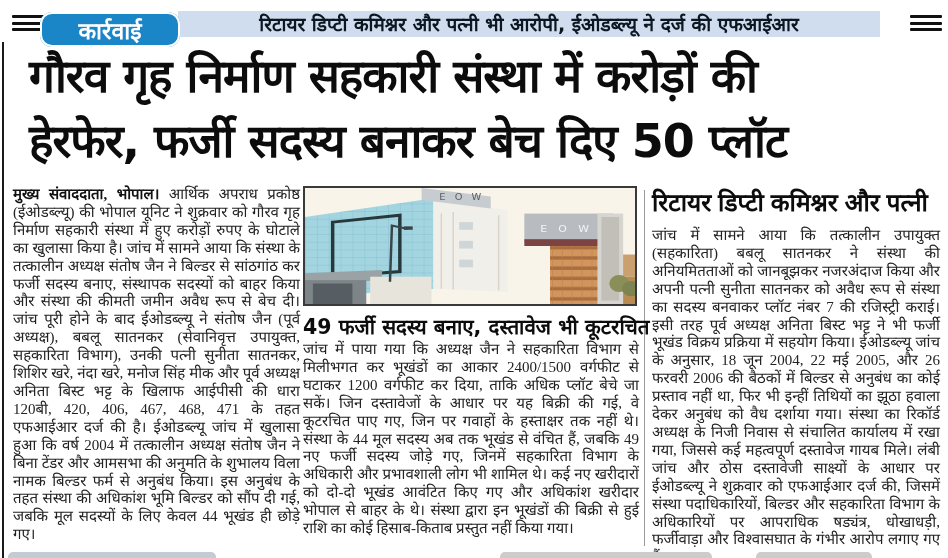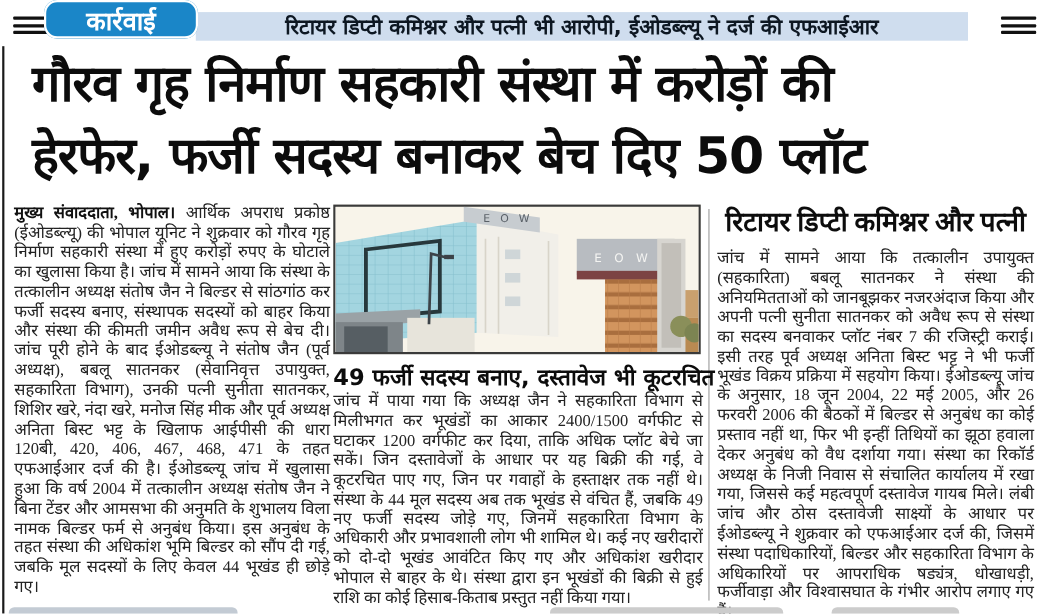--- a/index.html
+++ b/index.html
@@ -10,21 +10,21 @@
   
   .kicker-strip{
     position:absolute;left:178px;top:11px;width:702px;height:26px;
     background:#cfddee;display:flex;align-items:flex-start;justify-content:center;
   }
   .kicker-strip .strip-text{
     font-weight:bold;font-size:19px;color:#0d1722;white-space:nowrap;
     font-family:"DejaVu Sans","Liberation Sans",sans-serif;
   }
   .kicker-badge{
-    position:absolute;left:40px;top:0;width:140px;height:35px;
+    position:absolute;left:40px;top:12px;width:140px;height:35px;
     background:#1a86c8;border-radius:12px;display:flex;align-items:center;justify-content:center;
     box-shadow:0 0 0 2px #ffffff inset;
   }
   .kicker-badge span{
     color:#fff;font-weight:bold;font-size:23px;
     font-family:"DejaVu Sans","Liberation Sans",sans-serif;
   }
   .crop-mark{position:absolute;width:32px;height:16px;display:flex;flex-direction:column;justify-content:space-between;}
   .crop-mark i{display:block;height:3px;background:#111;border-radius:1px;}
   .crop-mark.left{left:12px;top:15px;}
@@ -38,29 +38,29 @@
   .left-rule{position:absolute;left:2px;top:42px;bottom:0;width:2px;background:#1a1a1a;}
   
   .col{position:absolute;top:186px;}
   .col p{margin:0;text-align:justify;font-size:15px;line-height:17.9px;color:#222;}
   .col-left{left:13px;width:287px;}
   .col-mid{left:303px;width:336px;}
   .col-right{left:652px;width:288px;}
   .col-divider{position:absolute;left:644px;top:190px;height:356px;width:1px;background:#9a9a9a;}
   .lead-in{font-weight:bold;color:#111;}
   
-  .photo-frame{width:334px;height:136px;border:2px solid #3a3a3a;box-sizing:border-box;background:#f6f2e9;}
+  .photo-frame{width:334px;height:120px;border:2px solid #3a3a3a;box-sizing:border-box;background:#f6f2e9;}
   .photo-frame svg{display:block;width:100%;height:100%;}
   .photo-caption{
     margin-top:6px;margin-bottom:1px;font-family:"DejaVu Sans","Liberation Sans",sans-serif;
     font-weight:bold;font-size:20.5px;color:#0c0c0c;white-space:nowrap;
   }
   
   .sub-headline{
-    text-align:center;font-family:Liberation Serif, serif;
+    text-align:left;font-family:Liberation Sans, sans-serif;
     font-weight:bold;font-size:24.5px;line-height:33px;color:#0c0c0c;margin:0 0 8px 0;
   }
   
   .next-row-bar{position:absolute;top:552px;height:12px;border-radius:5px;background:#c3cbd4;}
   .next-row-bar.b1{left:8px;width:208px;}
   .next-row-bar.b2{left:500px;width:212px;background:#cccccc;}
   .next-row-bar.b3{left:756px;width:116px;background:#cccccc;}
 </style>
 </head>
 <body>

